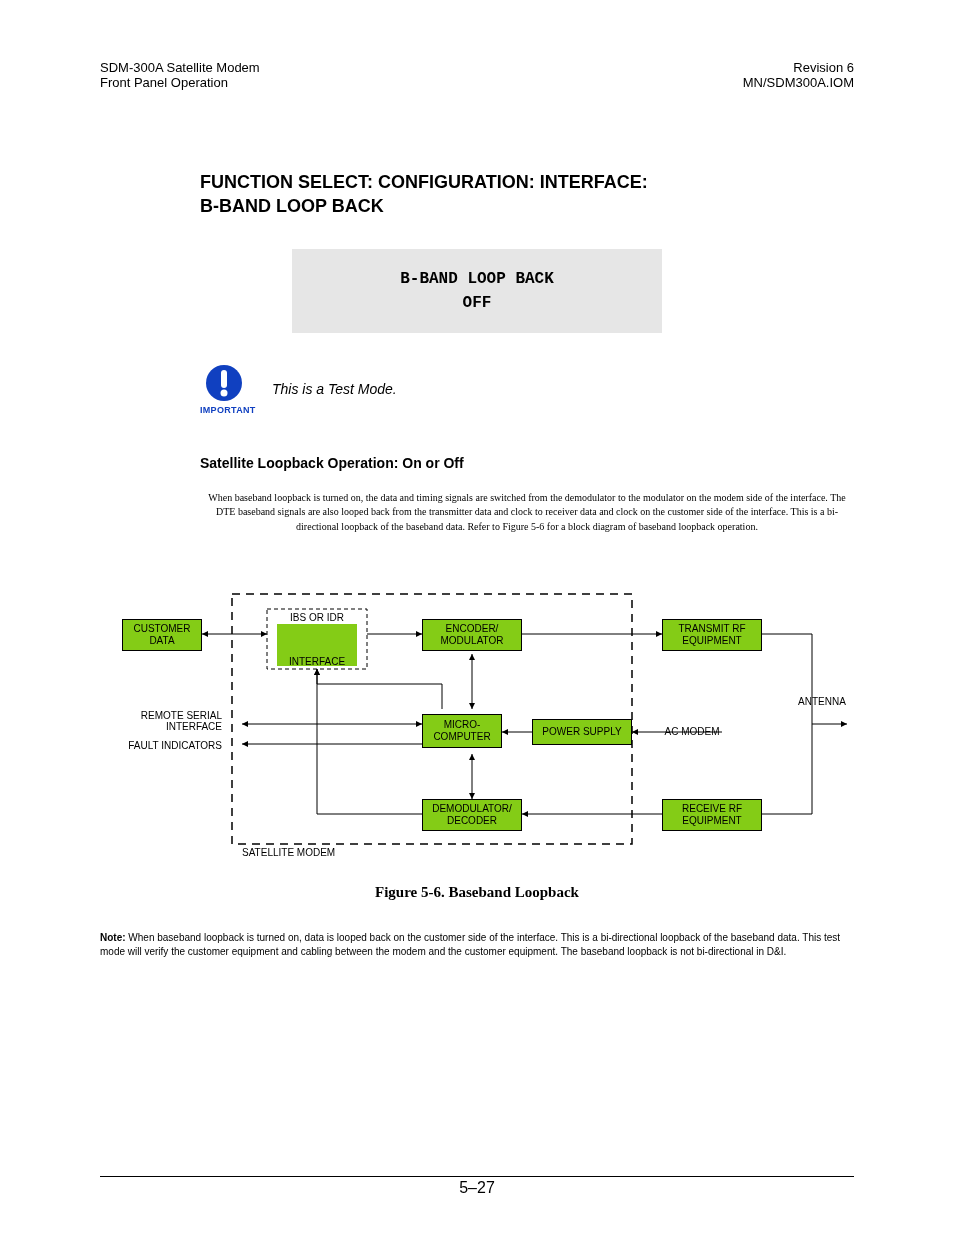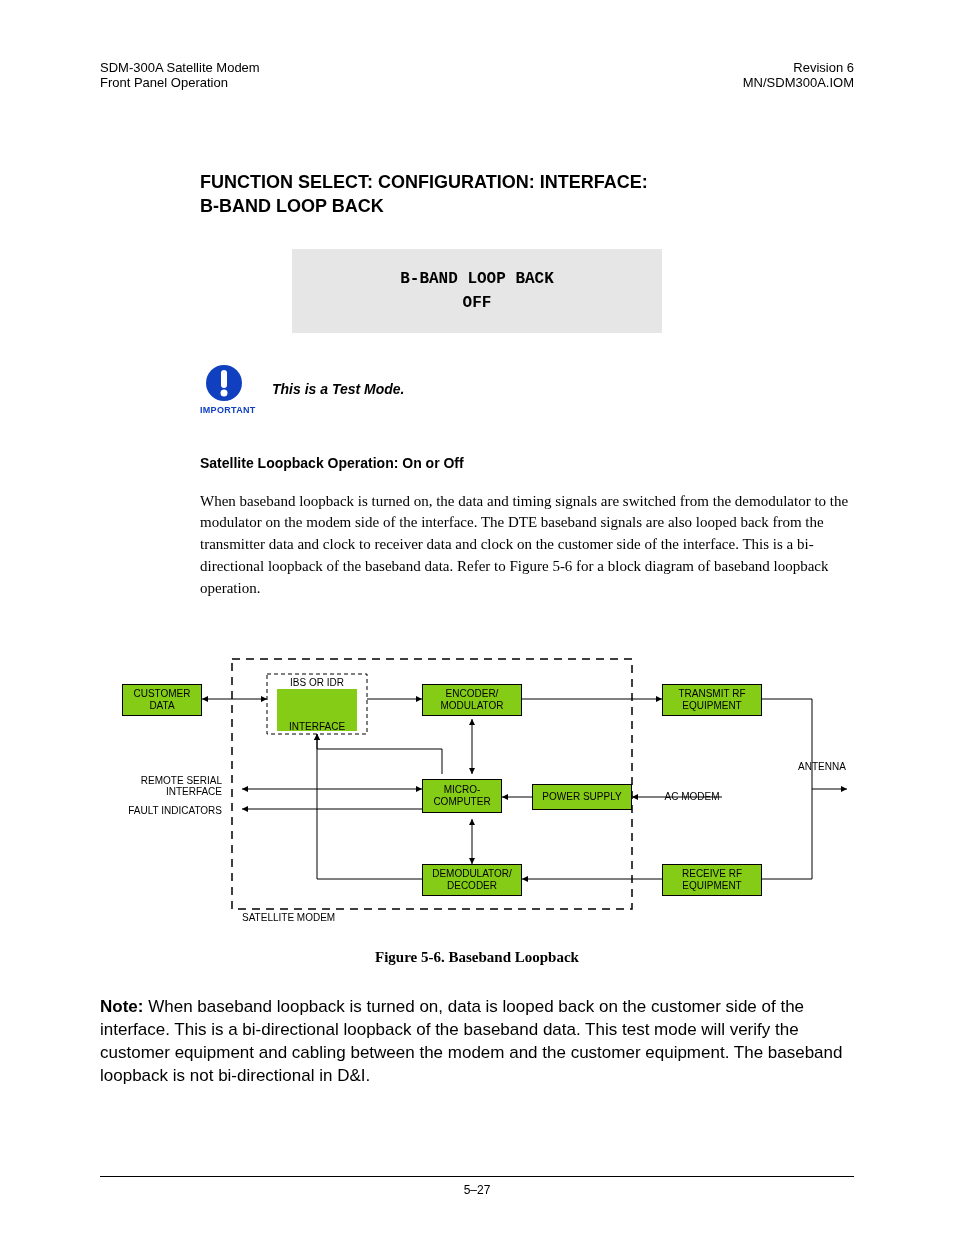--- a/index.html
+++ b/index.html
@@ -56,35 +56,35 @@
   .important-icon svg { display: block; margin: 0 auto 2px auto; }
   .important-label {
     font-family: Arial, Helvetica, sans-serif;
     font-size: 9px;
     font-weight: bold;
     color: #1040c0;
     letter-spacing: 0.3px;
   }
   .test-mode {
     font-family: Arial, Helvetica, sans-serif;
-    font-weight: bold;
+    font-weight: normal;
     font-style: italic;
     font-size: 14px;
   }
   .sub-heading {
     font-family: Arial, Helvetica, sans-serif;
     font-weight: bold;
     font-size: 14px;
     margin: 0 0 20px 100px;
   }
   .body-text {
-    font-size: 15px;
+    font-size: 10px;
     line-height: 1.45;
     margin: 8px 0 40px 100px;
-    text-align: left;
+    text-align: center;
   }
   .diagram-wrap {
     position: relative;
     width: 750px;
     height: 290px;
     margin: 0 auto 20px auto;
     font-family: Arial, Helvetica, sans-serif;
   }
   .dbox {
     position: absolute;
@@ -107,39 +107,39 @@
   }
   .figure-caption {
     font-family: "Times New Roman", Times, serif;
     font-weight: bold;
     font-size: 15px;
     text-align: center;
     margin: 10px 0 30px 0;
   }
   .note-text {
     font-family: Arial, Helvetica, sans-serif;
-    font-size: 17px;
+    font-size: 10px;
     line-height: 1.35;
   }
   .note-text .lbl { font-weight: bold; }
   .footer-line {
     position: absolute;
     left: 100px;
     right: 100px;
     bottom: 58px;
     border-top: 1px solid #000;
   }
   .page-num {
     position: absolute;
     bottom: 38px;
     width: 100%;
     left: 0;
     text-align: center;
     font-family: Arial, Helvetica, sans-serif;
-    font-size: 12px;
+    font-size: 16px;
   }
 </style>
 </head>
 <body>
 
 <div class="page">
 
   <div class="header">
     <div class="left">
       <div>SDM-300A Satellite Modem</div>

